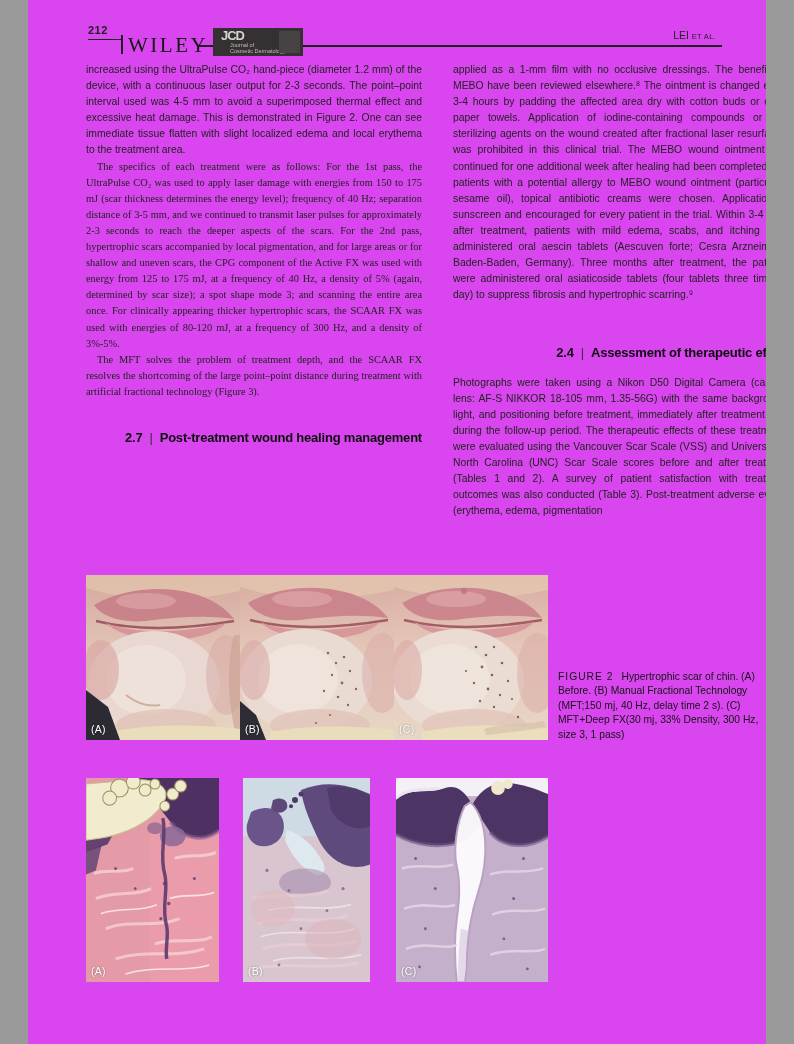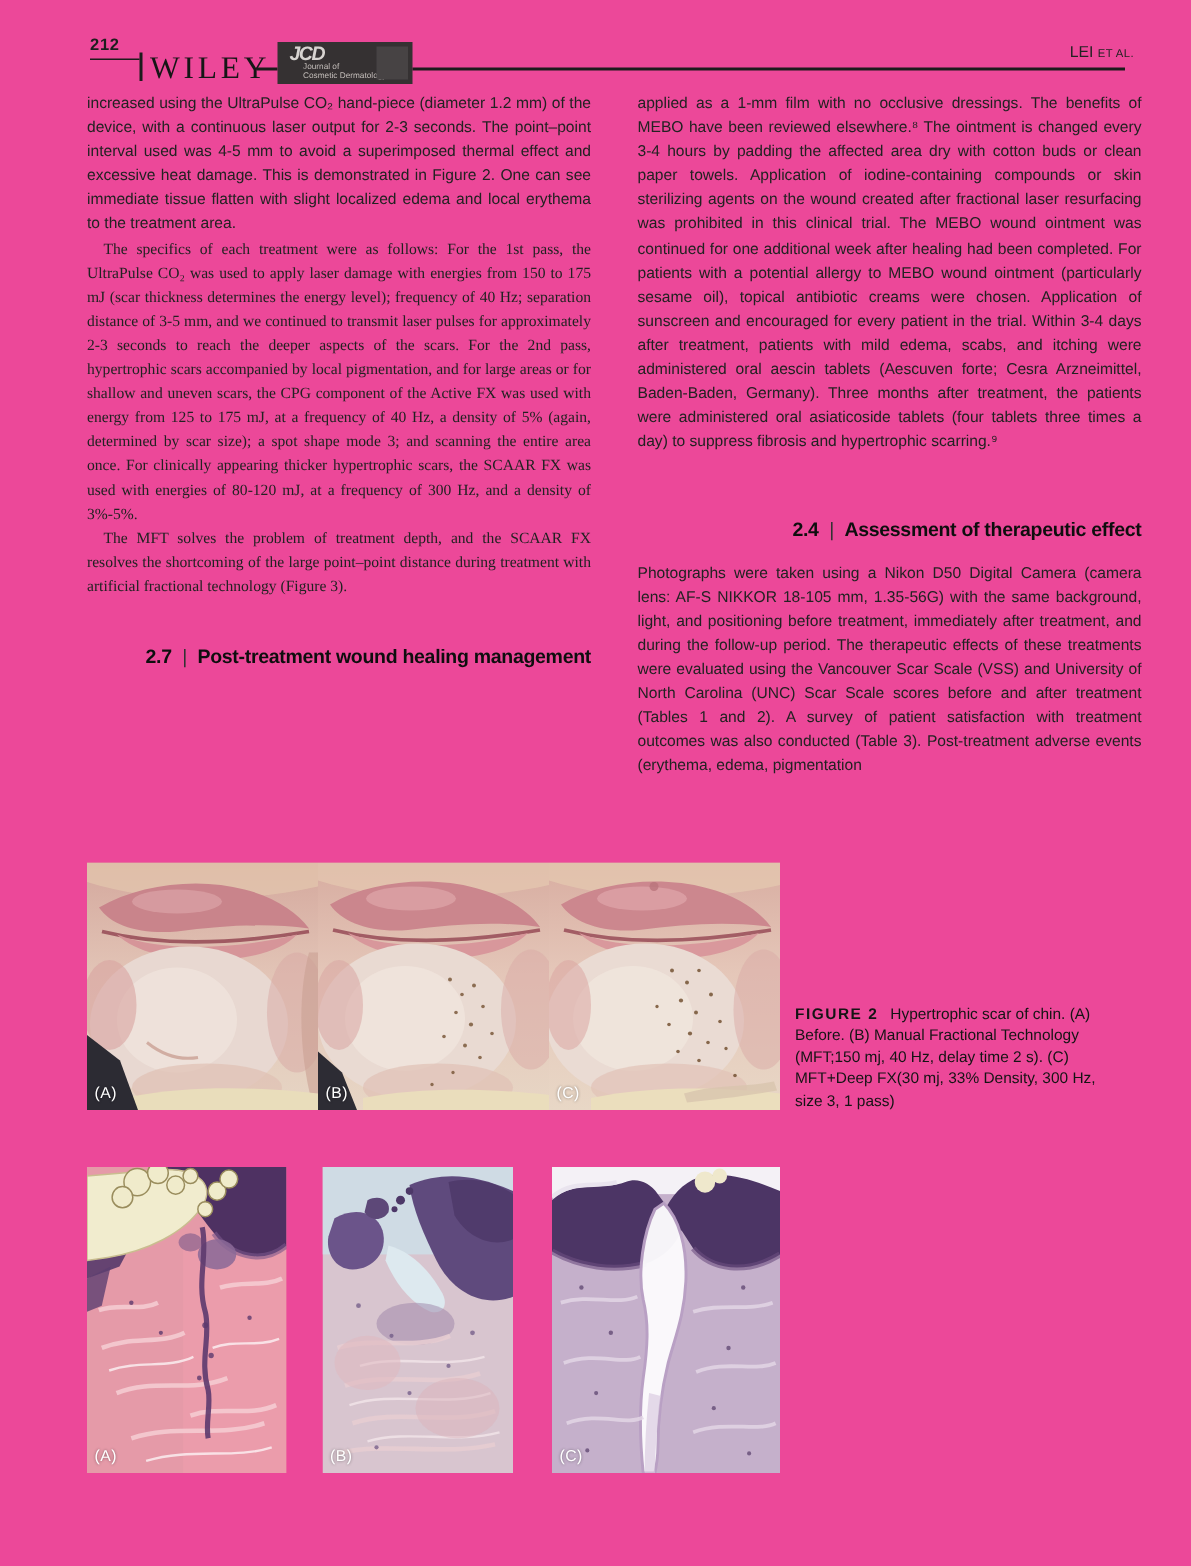--- a/index.html
+++ b/index.html
@@ -1,34 +1,34 @@
 <!DOCTYPE html>
 <html><head>
 <meta charset="utf-8">
 <style>
   html,body{margin:0;padding:0;background:#9a9a9a;}
-  .page{position:relative;width:794px;height:1044px;background:#ec4899;margin:0 auto;
+  .page{position:relative;width:738px;height:1044px;background:#d946ef;margin:0 auto;
         font-family:"Liberation Sans",sans-serif;color:#1e1e1e;overflow:hidden;}
 
   
   .header{position:absolute;top:24px;left:0;right:0;height:40px;}
   .pagenum{position:absolute;left:60px;top:0;width:33px;font-size:11px;font-weight:bold;
            letter-spacing:.5px;border-bottom:1.6px solid #1d1b1c;padding-bottom:3px;}
   .vbar{position:absolute;left:93px;top:11px;width:1.6px;height:19px;background:#1d1b1c;}
   .wiley{position:absolute;left:100px;top:9px;font-family:"Liberation Serif",serif;
          font-size:21px;font-weight:500;letter-spacing:2.5px;color:#161616;}
   .dash1{position:absolute;left:171px;top:21px;width:14px;height:1.8px;background:#1d1b1c;}
   .logo{position:absolute;left:185px;top:4px;width:90px;height:28px;background:#353132;}
-  .logo .abbr{position:absolute;left:8px;top:0px;font-weight:bold;font-style:italic;
+  .logo .abbr{position:absolute;left:8px;top:0px;font-weight:bold;
               font-size:13px;color:#d8d4d1;letter-spacing:-1px;}
   .logo .l1{position:absolute;left:17px;top:14px;font-size:5.5px;color:#c4beba;}
   .logo .l2{position:absolute;left:17px;top:20px;font-size:5.5px;color:#c4beba;}
   .logo .panel{position:absolute;right:3px;top:3px;width:21px;height:22px;background:#474344;}
   .hrule{position:absolute;left:275px;right:44px;top:21px;height:1.8px;background:#1d1b1c;}
-  .runhead{position:absolute;right:38px;top:5px;font-size:10.5px;color:#222;}
+  .runhead{position:absolute;right:50px;top:5px;font-size:10.5px;color:#222;}
   .runhead .suffix{font-size:7.5px;letter-spacing:.3px;}
 
   
   .col{position:absolute;top:62px;width:336px;font-size:10.4px;line-height:16.1px;
        text-align:justify;color:#222;}
   .col-left{left:58px;}
   .col-right{left:425px;}
   .col p{margin:0;}
   .col p.indent{text-indent:11px;font-family:Liberation Serif, serif;}
   .col h2{font-size:13px;font-weight:bold;color:#0e0e0e;margin:30px 0 13px 0;
@@ -45,21 +45,21 @@
   .f3images{display:flex;width:462px;height:204px;}
   .f3panel{position:relative;height:204px;}
   .f3a{width:133px;}
   .f3b{width:127px;margin-left:24px;}
   .f3c{width:152px;margin-left:26px;}
   .f2panel svg,.f3panel svg{position:absolute;inset:0;width:100%;height:100%;display:block;}
   .plabel{position:absolute;left:5px;bottom:5px;color:#fff;font-size:10.5px;
           text-shadow:0 0 2px rgba(0,0,0,.45);letter-spacing:.3px;}
   .figcapwrap{margin-left:10px;}
   .figcap{margin:0;font-size:10.3px;line-height:14.4px;color:#141414;text-align:left;}
-  .figcap .figlabel{font-weight:bold;letter-spacing:1px;margin-right:8px;text-align:right;}
+  .figcap .figlabel{font-weight:normal;letter-spacing:1px;margin-right:8px;text-align:right;}
   .cap2{width:203px;margin-bottom:-2px;}
   .cap3{width:220px;margin-bottom:4px;}
 </style>
 </head>
 <body>
 
 <div class="page">
 
   <div class="header">
     <div class="pagenum">212</div>

